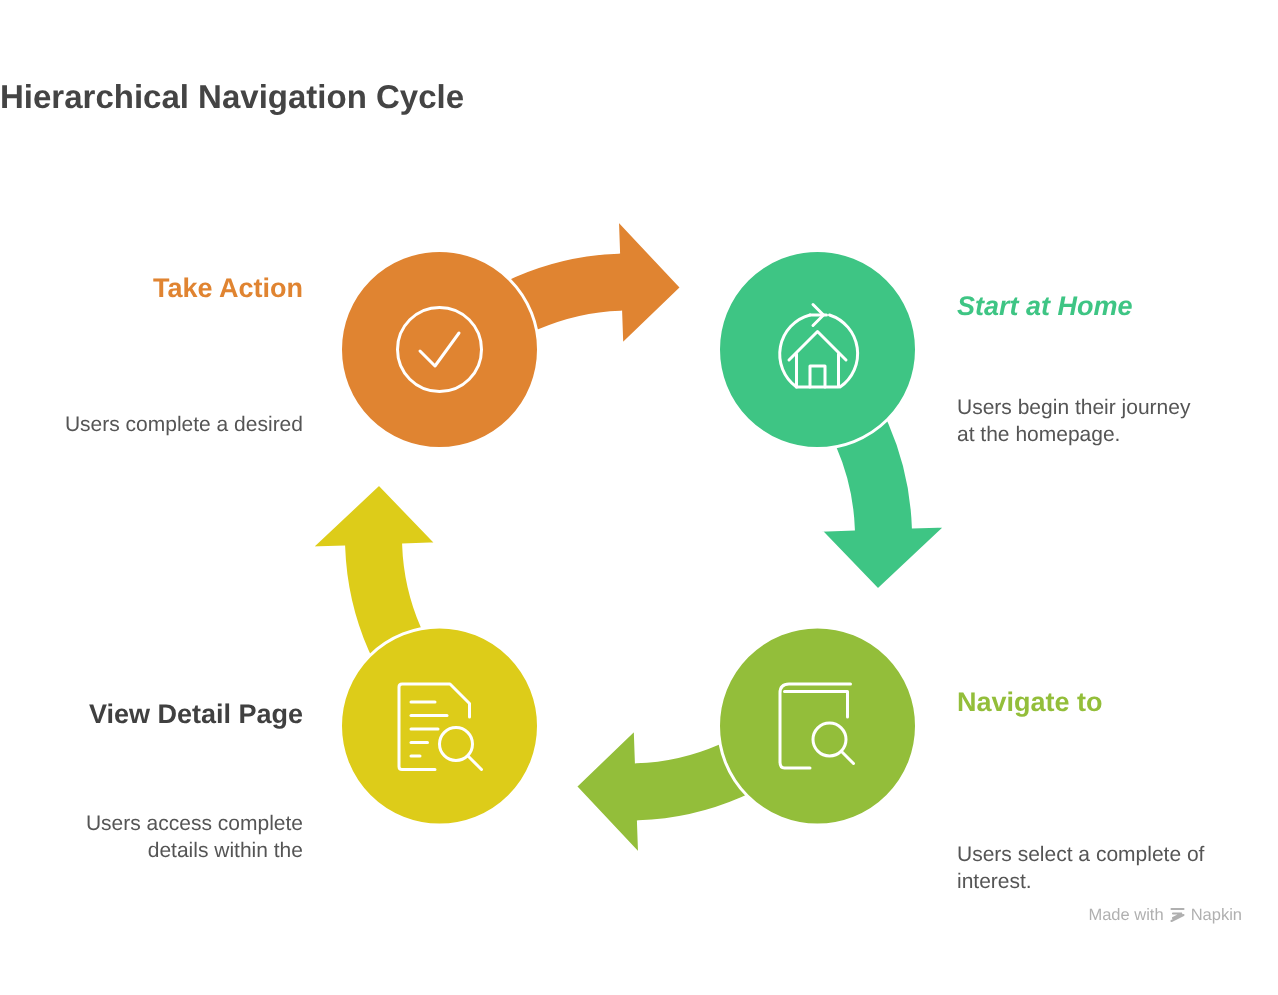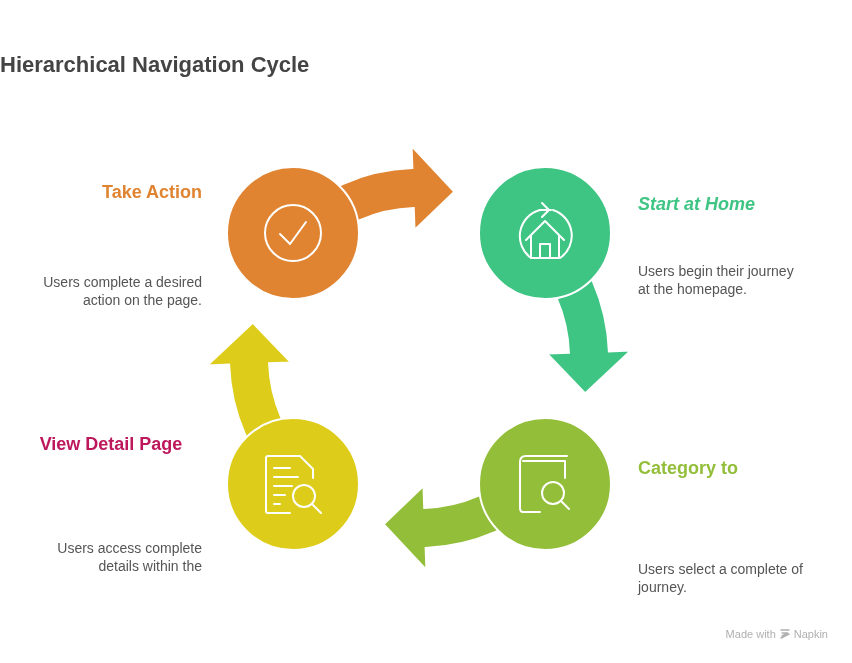--- a/index.html
+++ b/index.html
@@ -2,21 +2,21 @@
 <html><head>
 <meta charset="utf-8">
 <style>
   html, body { margin:0; padding:0; background:#ffffff; }
   body { width:852px; height:663px; position:relative; overflow:hidden; font-family:"Liberation Sans", sans-serif; }
   .title { position:absolute; top:52px; left:0; width:852px; font-size:22px; font-weight:bold; color:#444444; }
   svg.diagram { position:absolute; left:0; top:0; }
   .step-title { position:absolute; font-size:18px; font-weight:bold; line-height:24px; }
   .step-desc { position:absolute; font-size:14px; color:#555555; line-height:18px;margin-top:44px; }
   .right { text-align:right; }
-  .footer { position:absolute; right:24px; top:628px; font-size:11px; color:#b0b0b0; display:flex; align-items:flex-start; gap:3px; }
+  .footer { position:absolute; right:24px; top:604px; font-size:11px; color:#b0b0b0; display:flex; align-items:flex-start; gap:3px; }
 </style>
 </head>
 <body>
 
 <div class="title">Hierarchical Navigation Cycle</div>
 
 <svg class="diagram" width="852" height="663" viewBox="0 0 852 663">
 
   <g id="arrows">
       <path d="M553.350288425444,223.649711574556 A190,190 0 0 1 608.8842571336281,351.3690956265248 L630.8708553280483,350.60130669906977 L585.2850921247469,393.34498743901906 L546.9220258584443,353.53286442207985 L568.9086240528643,352.76507549462485 A150,150 0 0 0 525.0660171779821,251.93398282201787 Z" fill="#3EC584" stroke="#ffffff" stroke-width="2" stroke-linejoin="miter"></path>
@@ -64,38 +64,37 @@
       <line x1="274" y1="504" x2="280" y2="504"></line>
       <circle cx="304" cy="496" r="11"></circle>
       <line x1="312" y1="504" x2="321" y2="513"></line>
     </g>
   </g>
 </svg>
 
 <div class="step-title right" style="left:20px; width:182px; top:180px; color:#E08431;">Take Action</div>
 <div class="step-desc right" style="left:20px; width:182px; top:229px;">
   <div>Users complete a desired</div>
-  <div>action on the page.</div>
 </div>
 
 <div class="step-title" style="left:638px; top:192px; color:#3EC584;font-style:italic;">Start at Home</div>
 <div class="step-desc" style="left:638px; top:218px;">
   <div>Users begin their journey</div>
   <div>at the homepage.</div>
 </div>
 
 <div class="step-title" style="left:638px; top:456px; color:#93BE3A;">
-  <div>Category to</div>
+  <div>Navigate to</div>
 </div>
 <div class="step-desc" style="left:638px; top:516px;">
   <div>Users select a complete of</div>
-  <div>journey.</div>
+  <div>interest.</div>
 </div>
 
-<div class="step-title right" style="left:20px; width:182px; top:432px; color:#be185d;text-align:center;">View Detail Page</div>
+<div class="step-title right" style="left:20px; width:182px; top:464px; color:#404040;">View Detail Page</div>
 <div class="step-desc right" style="left:20px; width:182px; top:495px;">
   <div>Users access complete</div>
   <div>details within the</div>
 </div>
 
 <div class="footer">
   <span>Made with</span>
   <svg width="12" height="12" viewBox="0 0 12 12">
     <path d="M2,2 L10,2 M3,5 L9,5 L3,8 M2,10 L10,6" fill="none" stroke="#b0b0b0" stroke-width="1.4" stroke-linecap="round"></path>
   </svg>

